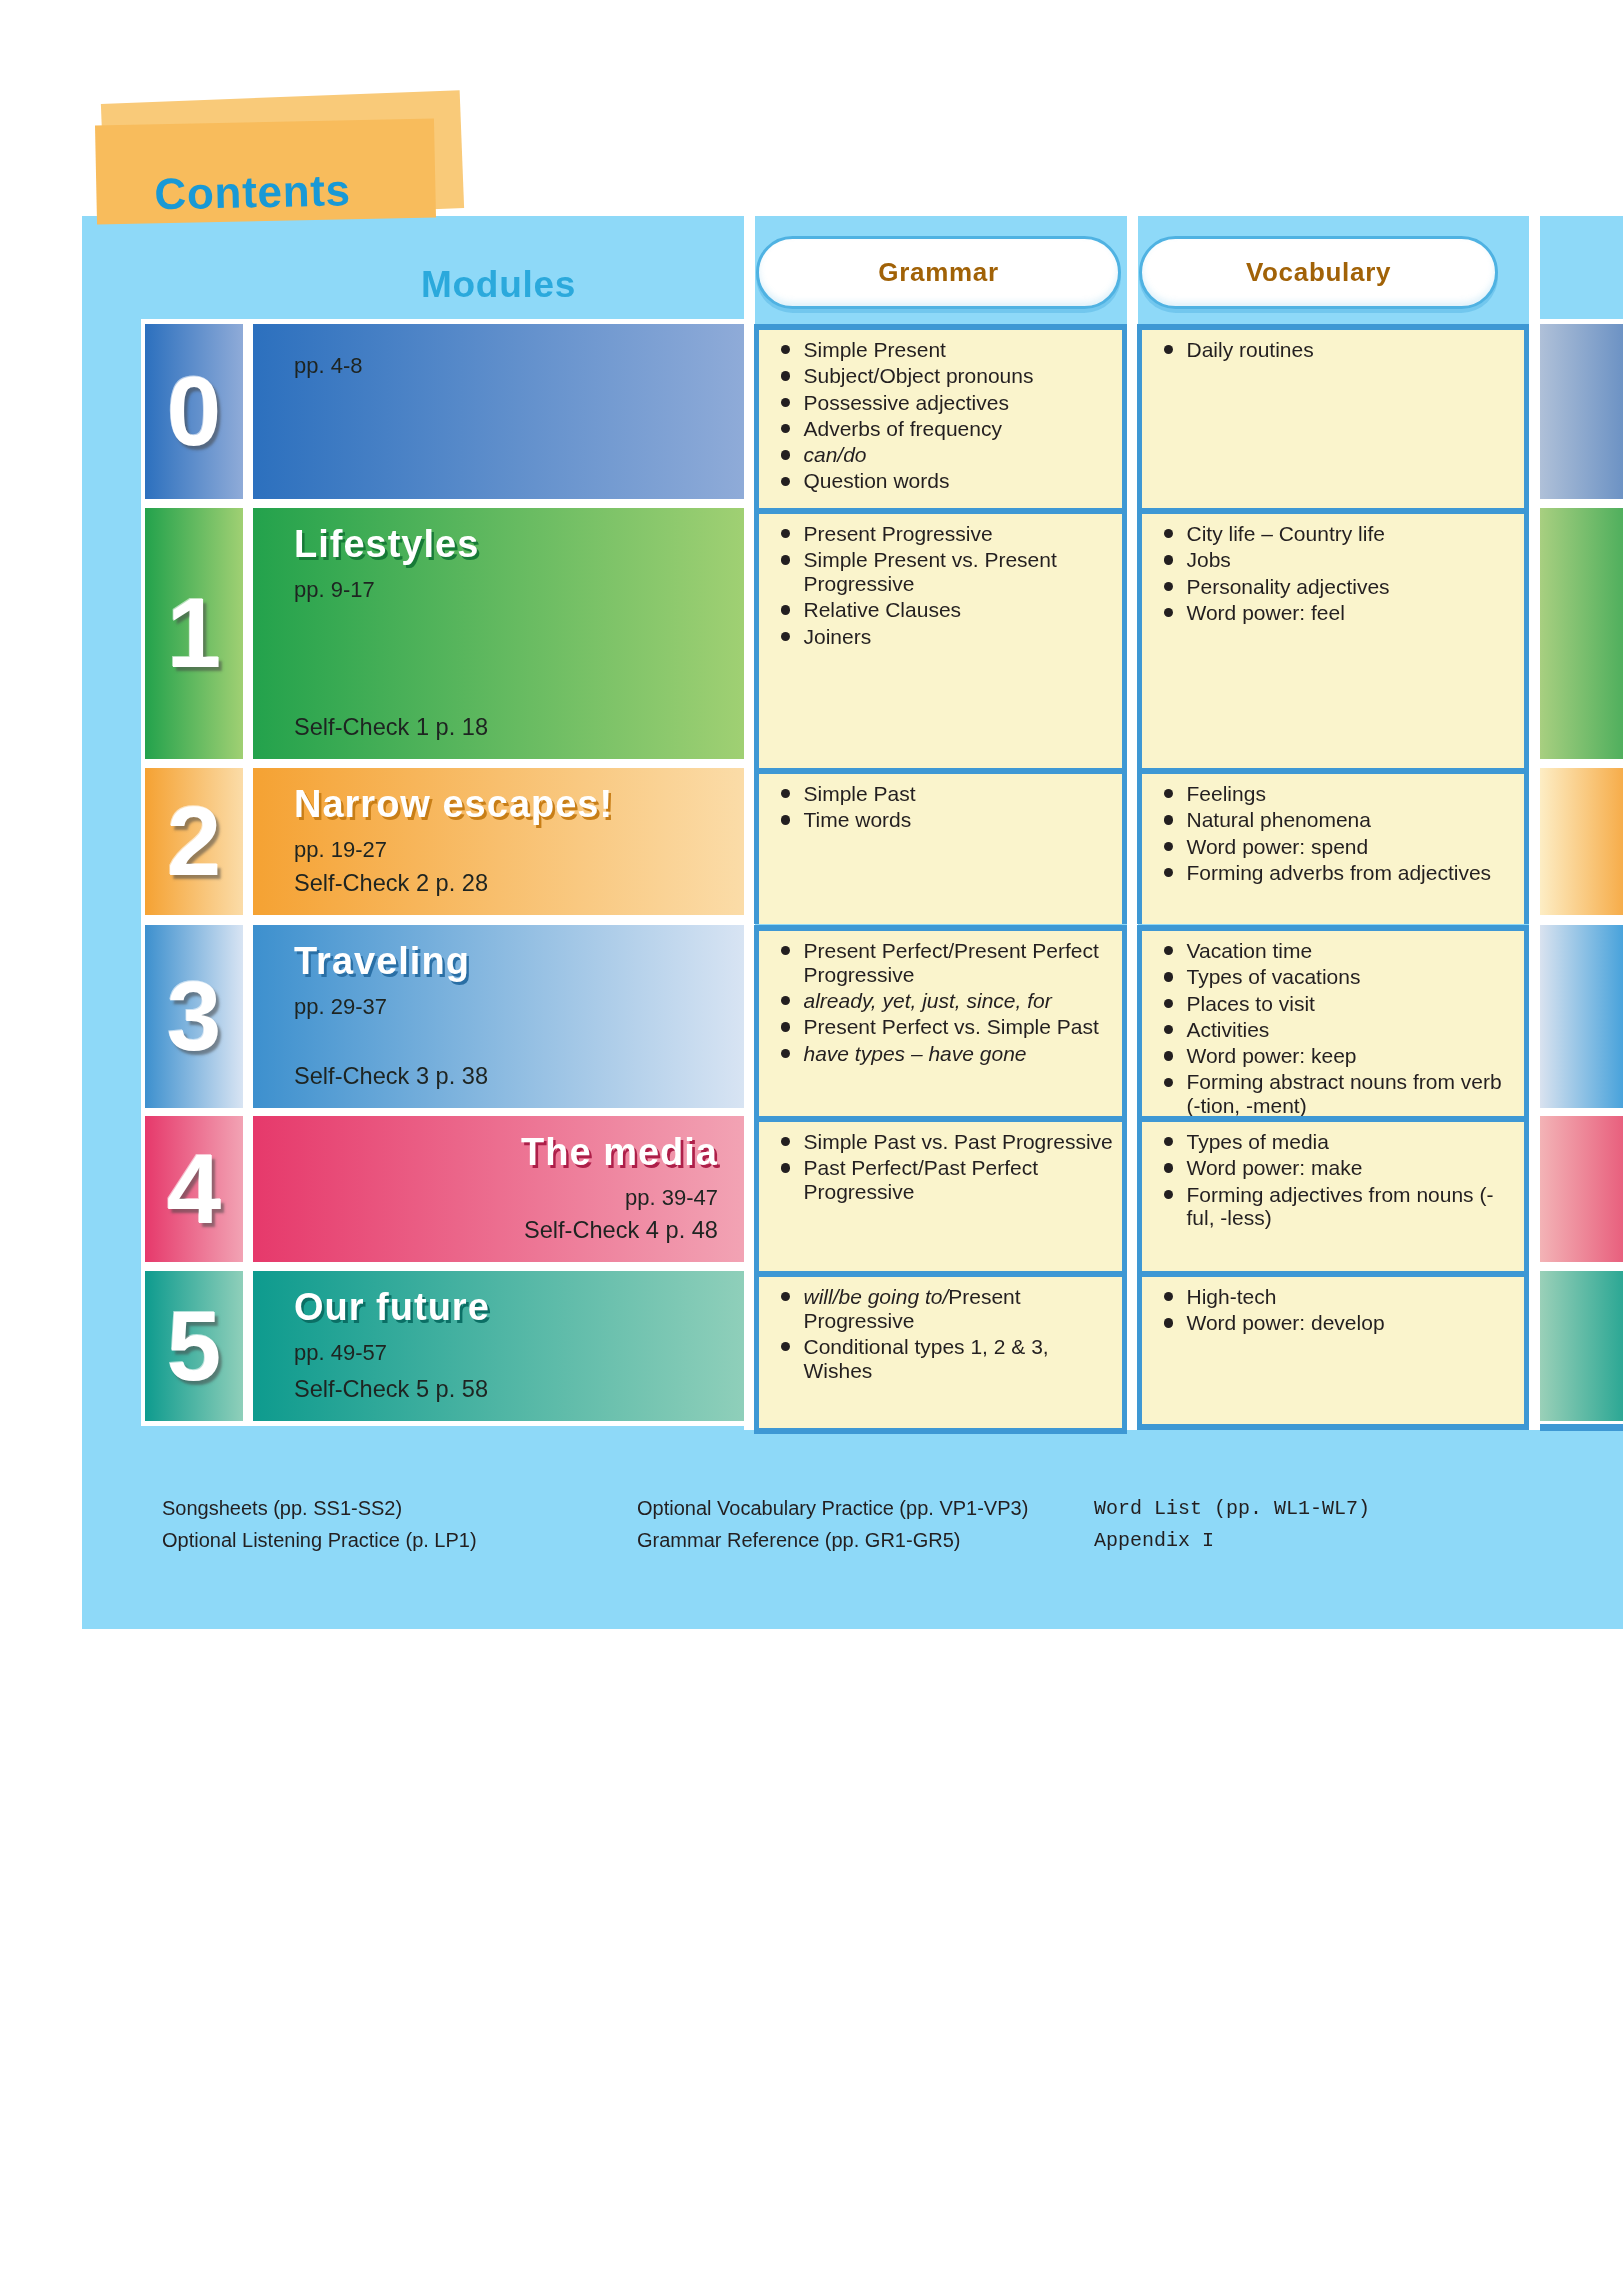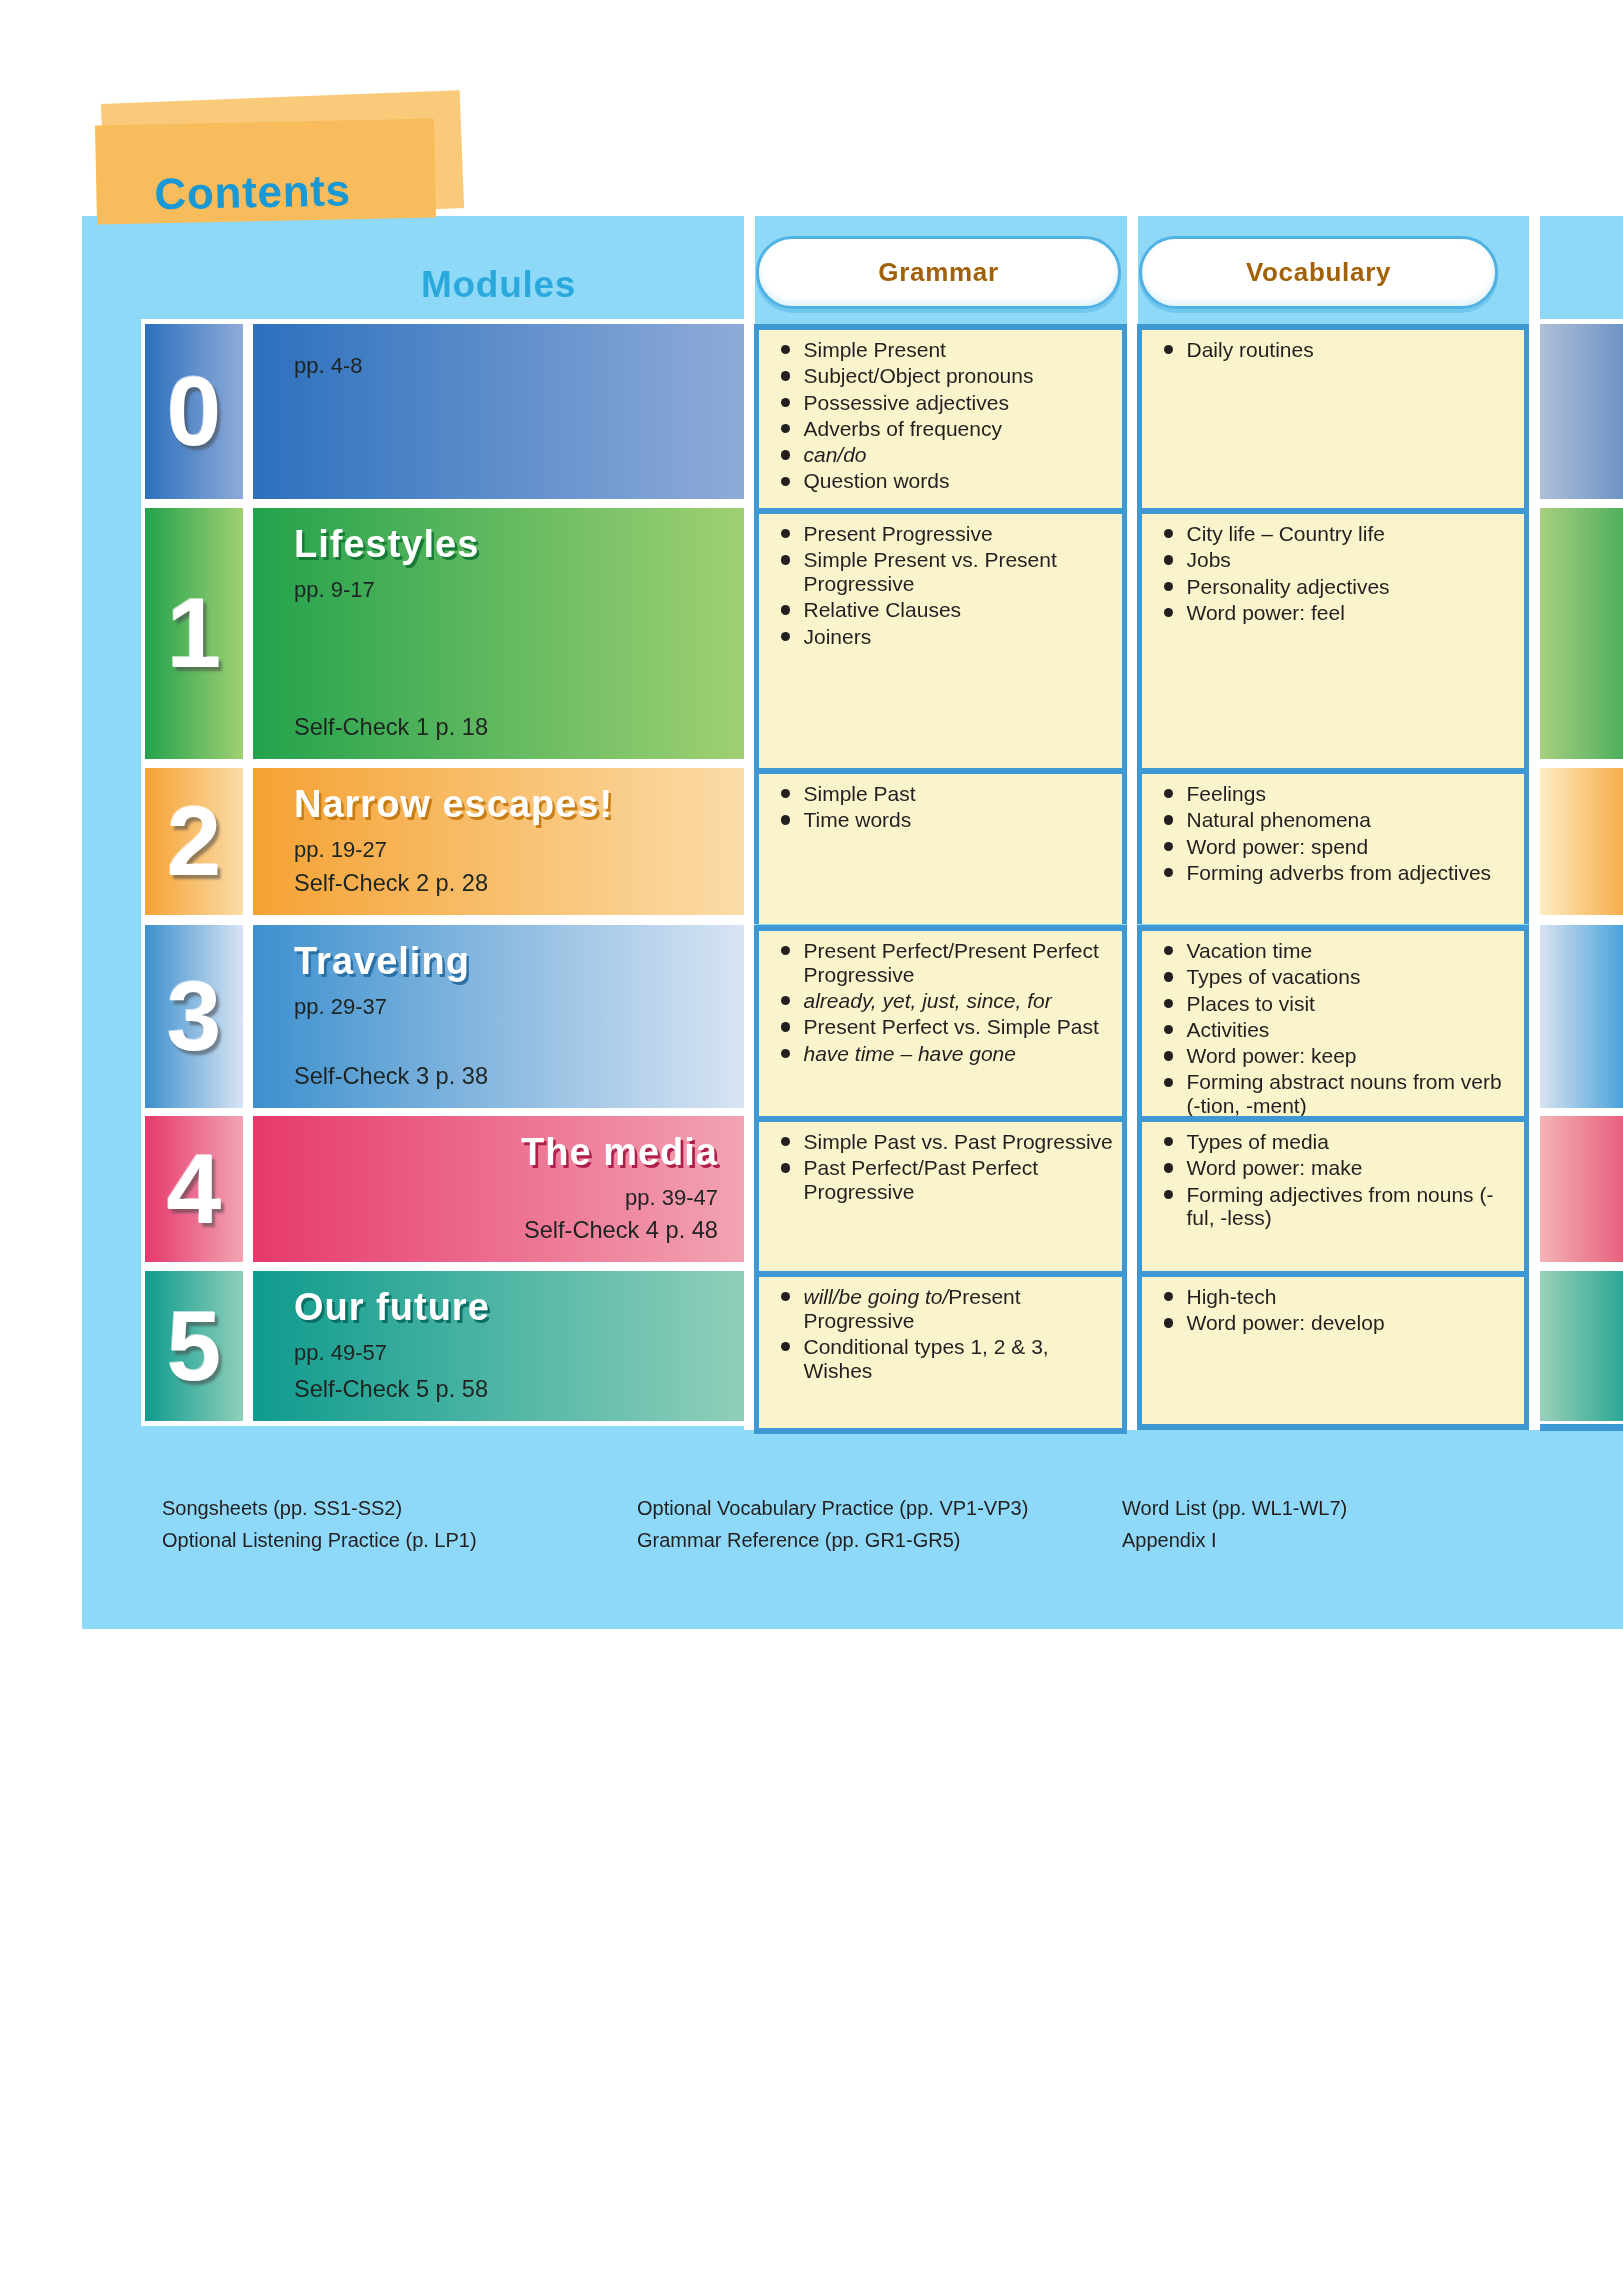--- a/index.html
+++ b/index.html
@@ -52,21 +52,21 @@
   .blist li{position:relative;padding-left:27.5px;font-size:21px;line-height:1.13;
        color:#231F20;margin-bottom:2.6px;}
   .blist li::before{content:"";position:absolute;left:4.6px;top:7.2px;width:9.2px;height:9.2px;
        border-radius:50%;background:#231F20;}
 
   
   .strip-cell{position:absolute;}
 
   
   .footer-col{position:absolute;top:1277px;font-size:20px;color:#231F20;line-height:1.58;}
-  .fc-1{left:80px;} .fc-2{left:555px;} .fc-3{left:1040px;}
+  .fc-1{left:80px;} .fc-2{left:555px;} .fc-3{left:1012px;font-family:Liberation Mono, monospace;}
 
   
   .plaque-back{position:absolute;left:103px;top:97px;width:359px;height:118px;
        background:#F9CA79;transform:rotate(-2.2deg);}
   .plaque{position:absolute;left:96px;top:122px;width:339px;height:99px;
        background:#F8BC5C;transform:rotate(-1.2deg);}
   .plaque h1{position:absolute;left:58px;bottom:3.9px;margin:0;
        font-size:44px;font-weight:bold;color:#1899D6;letter-spacing:0.7px;}
 </style>
 </head>
@@ -173,21 +173,21 @@
           <div class="mod-title" style="text-shadow: rgb(42, 111, 165) 2.6px 3.3px 0px;">Traveling</div>
           <div class="mod-pages">pp. 29-37</div>
           <div class="mod-spacer"></div>
           <div class="mod-check">Self-Check 3 p. 38</div>
         </div>
         <div class="tcell" style="left: 672px; top: 709px; width: 373px; height: 192px; position: absolute;">
           <ul class="blist">
             <li>Present Perfect/Present Perfect Progressive</li>
             <li><i>already, yet, just, since, for</i></li>
             <li>Present Perfect vs. Simple Past</li>
-            <li><i>have time – have gone</i></li>
+            <li><i>have types – have gone</i></li>
           </ul>
         </div>
         <div class="tcell" style="left: 1055px; top: 709px; width: 392px; height: 192px; position: absolute;">
           <ul class="blist">
             <li>Vacation time</li>
             <li>Types of vacations</li>
             <li>Places to visit</li>
             <li>Activities</li>
             <li>Word power: keep</li>
             <li>Forming abstract nouns from verb (-tion, -ment)</li>

